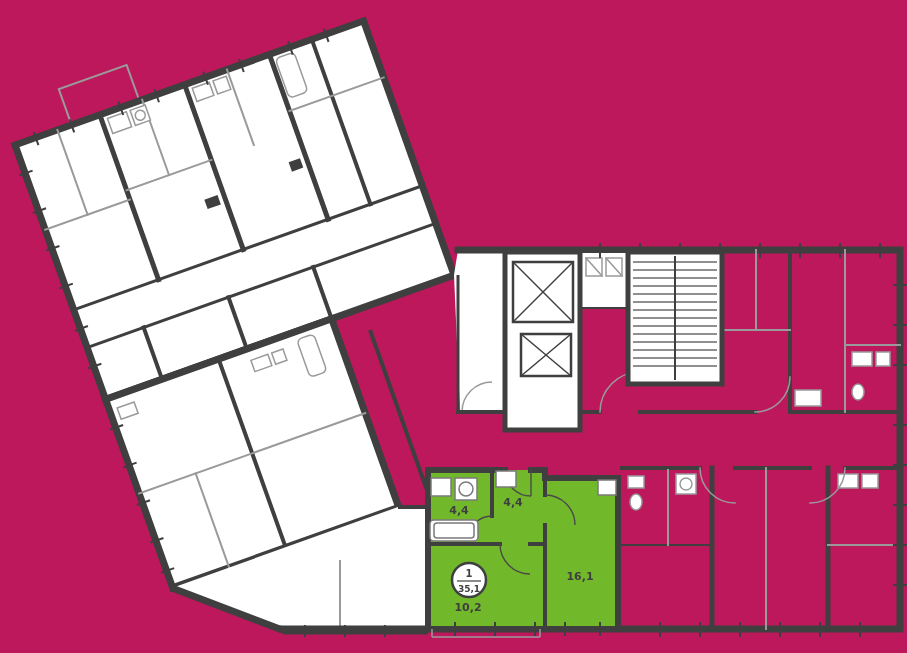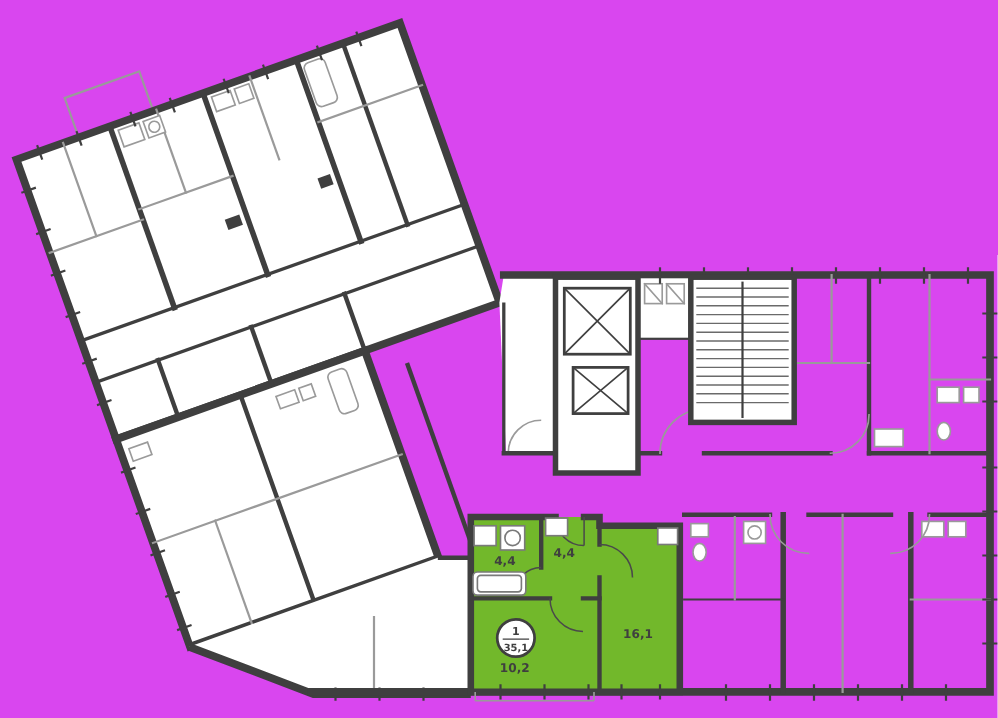--- a/index.html
+++ b/index.html
@@ -1,17 +1,17 @@
 <!DOCTYPE html>
 <html><head>
 <meta charset="utf-8">
 <style>
   html,body{margin:0;padding:0;background:#fff;}
   body{font-family:"DejaVu Sans","Liberation Sans",sans-serif;}
-  #stage{position:relative;width:907px;height:653px;background:#d946ef;overflow:hidden;}
+  #stage{position:relative;width:907px;height:653px;background:#be185d;overflow:hidden;}
   svg{display:block;}
   text{fill:#3f3f3f;}
   .lbl{font-size:11px;font-weight:bold;}
   .badge-num{font-size:10px;font-weight:bold;}
   .badge-area{font-size:9px;font-weight:bold;}
 </style>
 </head>
 <body>
 
 <div id="stage">

